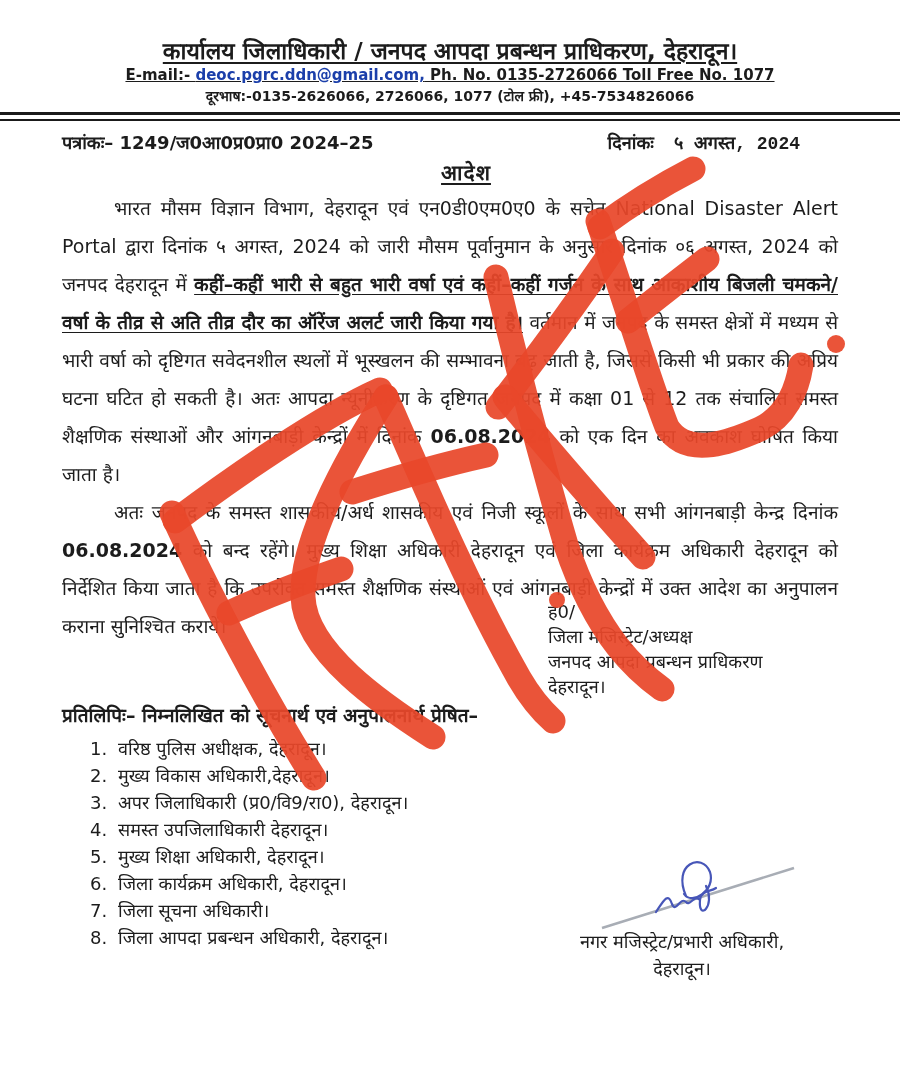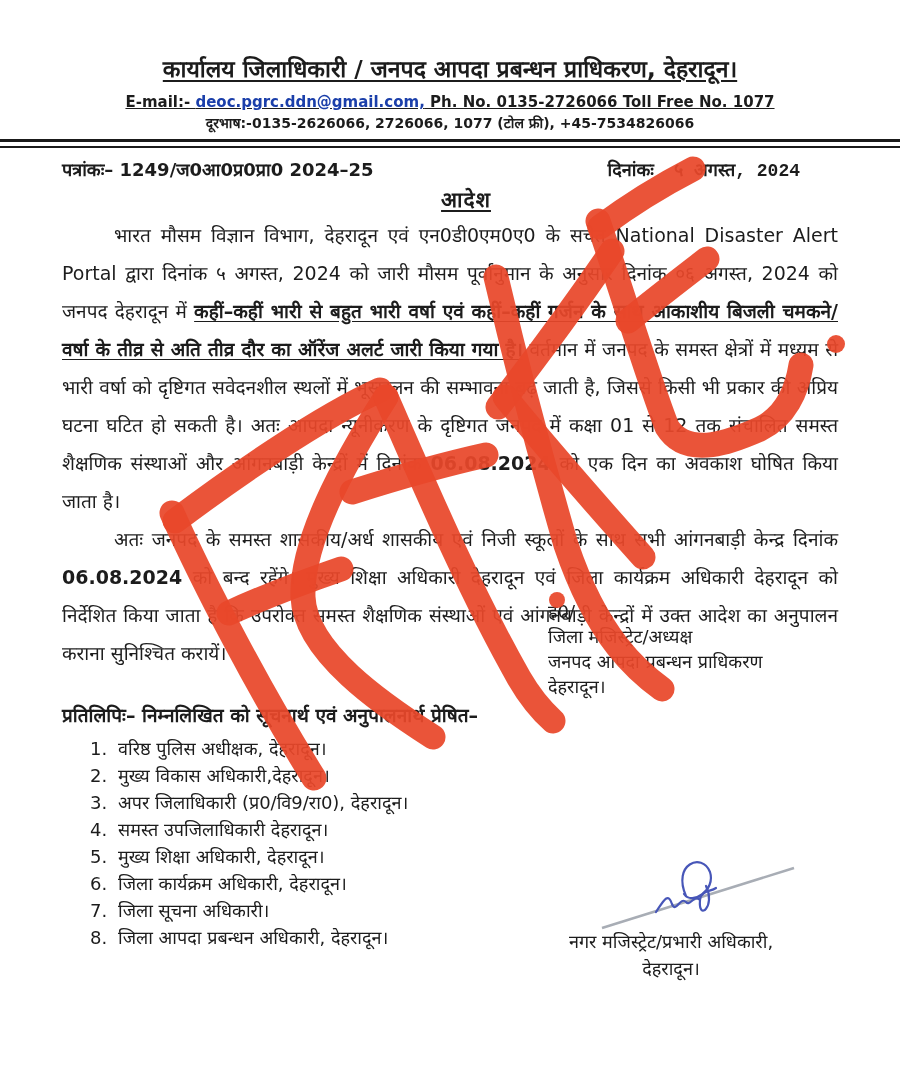--- a/index.html
+++ b/index.html
@@ -1,20 +1,20 @@
 <!DOCTYPE html>
 <html><head>
 <meta charset="utf-8">
 <style>
   html,body{margin:0;padding:0;background:#e9e9e9;}
   .page{position:relative;width:900px;height:1075px;background:#ffffff;
         font-family:"DejaVu Sans",sans-serif;color:#1c1c1c;overflow:hidden;margin:0 auto;}
-  .header{text-align:center;padding-top:52px;}
+  .header{text-align:center;padding-top:34px;}
   .office-title{font-size:23px;font-weight:bold;text-decoration:underline;text-underline-offset:3px;}
-  .email-line{margin-top:9px;font-size:15px;font-weight:bold;text-decoration:underline;}
+  .email-line{margin-top:0;font-size:15px;font-weight:bold;text-decoration:underline;}
   .email-link{color:#1b3faa;}
   .phone-line{font-size:14px;font-weight:bold;margin-top:2px;}
   .double-rule{margin-top:7px;height:4px;border-top:3px solid #1a1a1a;border-bottom:2px solid #1a1a1a;}
   .ref-row{display:flex;justify-content:space-between;margin:9px 62px 0 62px;
            font-size:18px;font-weight:bold;}
   .date-block{padding-right:38px;}
   .date-value{margin-left:20px;font-family:Liberation Mono, monospace;}
   .order-heading{text-align:center;font-size:21px;font-weight:bold;text-decoration:underline;
                  text-underline-offset:3px;margin-top:4px;letter-spacing:1px;margin-left:32px;}
   .body-text{margin:3px 62px 0 62px;font-size:19px;line-height:38px;text-align:justify;}
@@ -22,21 +22,21 @@
   .bu{font-weight:bold;text-decoration:underline;text-underline-offset:3px;}
   .b{font-weight:bold;}
   .sig-top{position:absolute;left:548px;top:599px;width:274px;text-align:left;
            font-size:18px;line-height:25px;}
   .copy-block{position:absolute;left:62px;top:702px;}
   .copy-heading{font-weight:bold;font-size:19px;}
   .copy-list{margin-top:7px;}
   .copy-row{display:flex;line-height:27px;font-size:18px;padding-left:28px;}
   .copy-num{width:28px;flex:0 0 28px;}
   .signature-svg{position:absolute;left:598px;top:852px;}
-  .sig-bottom{position:absolute;left:521px;top:928px;width:300px;text-align:center;
+  .sig-bottom{position:absolute;left:532px;top:928px;width:300px;text-align:center;
               font-size:18px;line-height:27px;}
   .stamp{position:absolute;left:0;top:0;pointer-events:none;}
   .stamp path{fill:none;stroke-width:25;stroke-linecap:round;stroke-linejoin:round;opacity:.93;}
   .stamp circle{opacity:.93;}
   .sig-ink path{fill:none;stroke-width:2.2;stroke-linecap:round;}
 </style>
 </head>
 <body>
 
 <div class="page">

